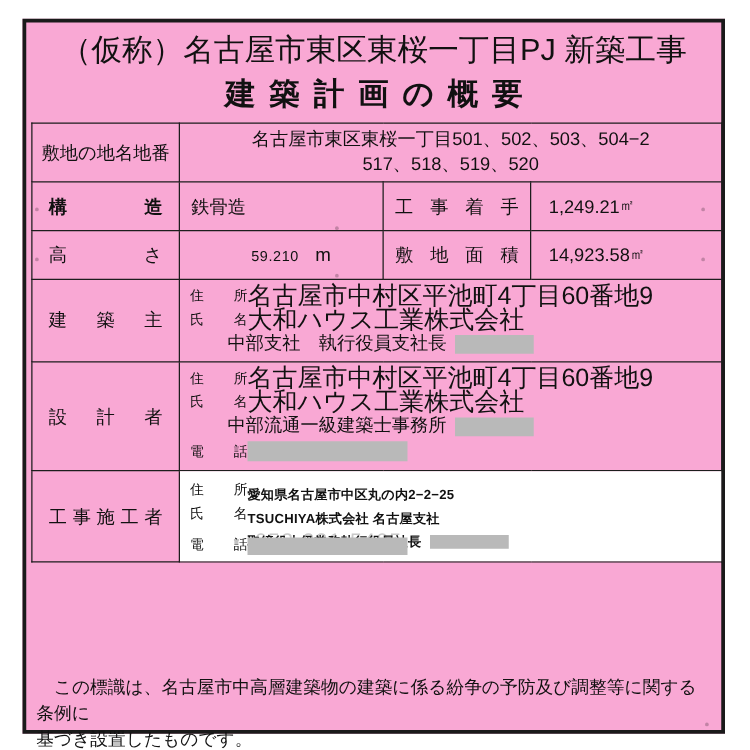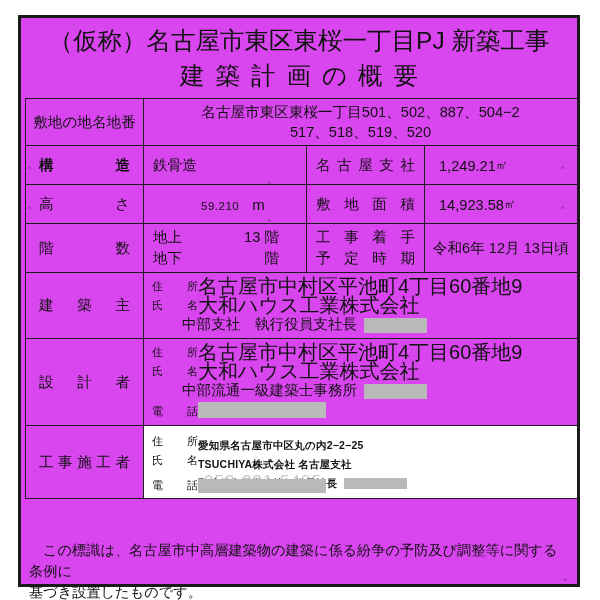--- a/index.html
+++ b/index.html
@@ -18,21 +18,21 @@
 
   
   #board {
     position: absolute;
     left: 18px;
     top: 15px;
     width: 562px;
     height: 572px;
     box-sizing: border-box;
     border: 3px solid #1a1a1a;
-    background: #d946ef;
+    background: #f9a8d4;
   }
 
   
   .blotch {
     position: absolute;
     border-radius: 50%;
     background: #000;
     opacity: 0.22;
     pointer-events: none;
   }
@@ -54,21 +54,21 @@
     line-height: 34px;
     white-space: nowrap;
     font-weight: 400;
   }
   #title-line2 {
     font-size: 24.5px;
     letter-spacing: 11px;
     line-height: 36px;
     padding-left: 11px;
     white-space: nowrap;
-    font-weight: 400;
+    font-weight: 700;
   }
 
   
   #spec-table {
     position: absolute;
     left: 4px;
     top: 80px;
     width: 552px;
     border-collapse: collapse;
     table-layout: fixed;
@@ -206,58 +206,40 @@
       <col style="width:118px">
       <col style="width:163px">
       <col style="width:118px">
       <col style="width:153px">
     </colgroup>
     <tbody>
 
       <tr>
         <td class="lbl-narrow" style="height:44px;">敷地の地名地番</td>
         <td class="addr-val" colspan="3">
-          <span class="addr-l1">名古屋市東区東桜一丁目501、502、887、504−2</span>
+          <span class="addr-l1">名古屋市東区東桜一丁目501、502、503、504−2</span>
           <span class="addr-l2">517、518、519、520</span>
         </td>
       </tr>
 
 
       <tr>
         <td class="lbl" style="height:38px;font-weight:bold;">構造</td>
         <td class="val">鉄骨造</td>
-        <td class="lbl2">名古屋支社</td>
+        <td class="lbl2">工事着手</td>
         <td class="num"><span>1,249.21</span><span class="sqm">㎡</span></td>
       </tr>
 
       <tr>
         <td class="lbl" style="height:38px;">高さ</td>
         <td class="val"><span class="height-num">59.210</span><span class="height-unit">m</span></td>
         <td class="lbl2">敷地面積</td>
         <td class="num"><span>14,923.58</span><span class="sqm">㎡</span></td>
       </tr>
 
-      <tr>
-        <td class="lbl" style="height:48px;">階数</td>
-        <td class="two-line">
-          <div class="prow">
-            <span style="width:52px;flex:0 0 52px;">地上</span>
-            <span style="width:74px;text-align:right;">13 階</span>
-          </div>
-          <div class="prow">
-            <span style="width:52px;flex:0 0 52px;">地下</span>
-            <span style="width:74px;text-align:right;">階</span>
-          </div>
-        </td>
-        <td class="lbl2" style="line-height:21px;padding:3px 9px !important;">
-          <div style="text-align:justify;text-align-last:justify;">工事着手</div>
-          <div style="text-align:justify;text-align-last:justify;">予定時期</div>
-        </td>
-        <td class="val-center">令和6年 12月 13日頃</td>
-      </tr>
 
       <tr>
         <td class="lbl" style="height:62px;">建築主</td>
         <td class="party-body" colspan="3">
           <div class="prow">
             <span class="pkey">住所</span>
             <span class="pval">名古屋市中村区平池町4丁目60番地9</span>
           </div>
           <div class="prow">
             <span class="pkey">氏名</span>

